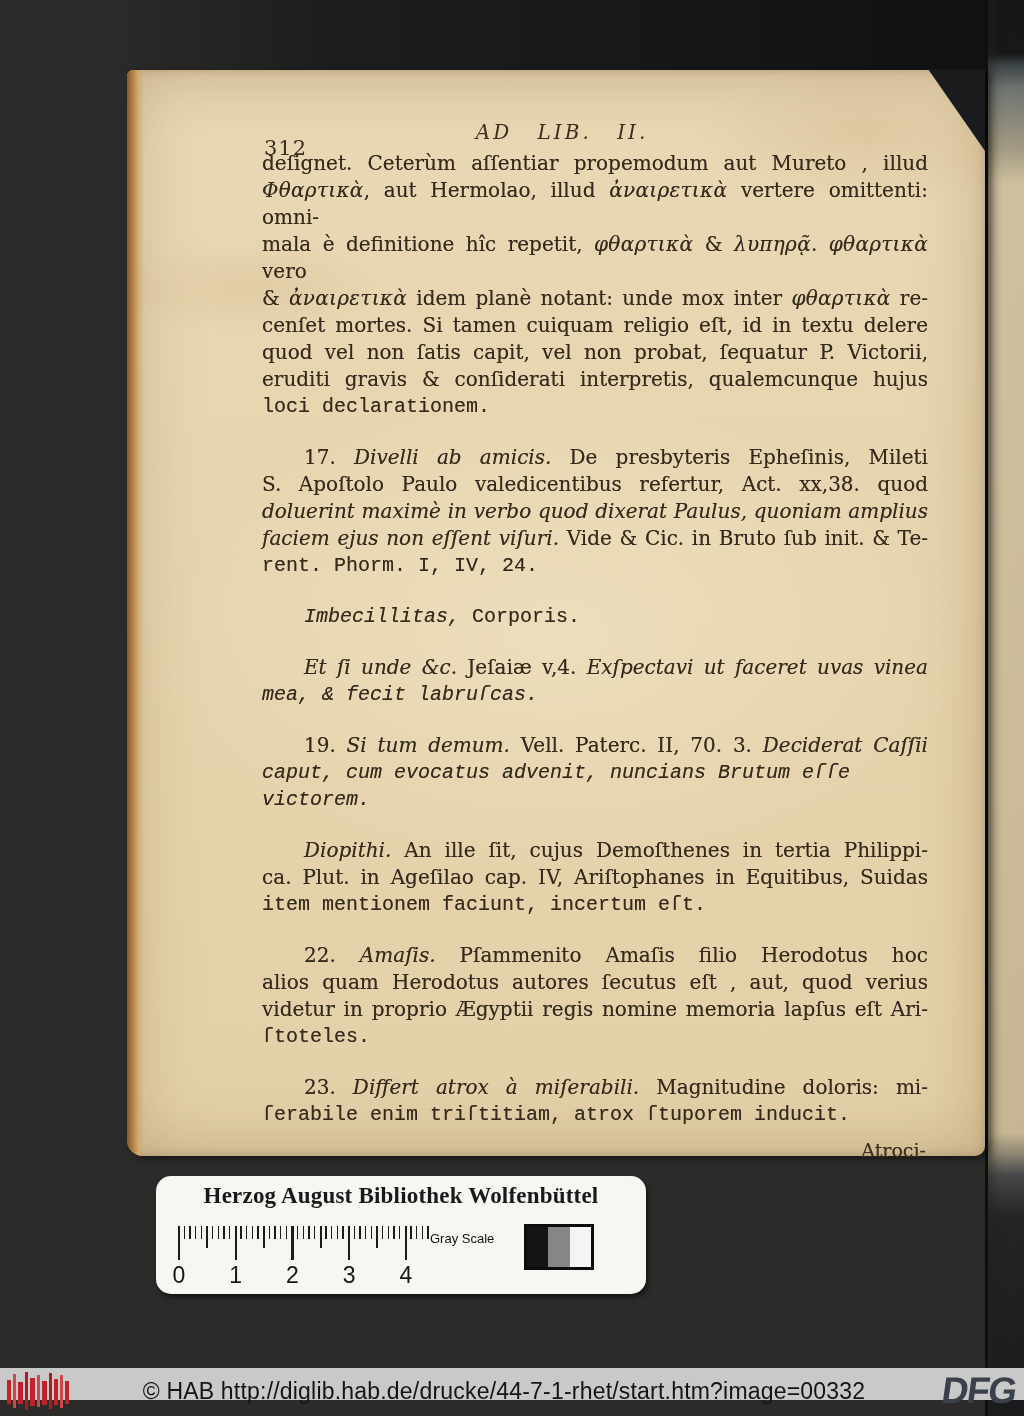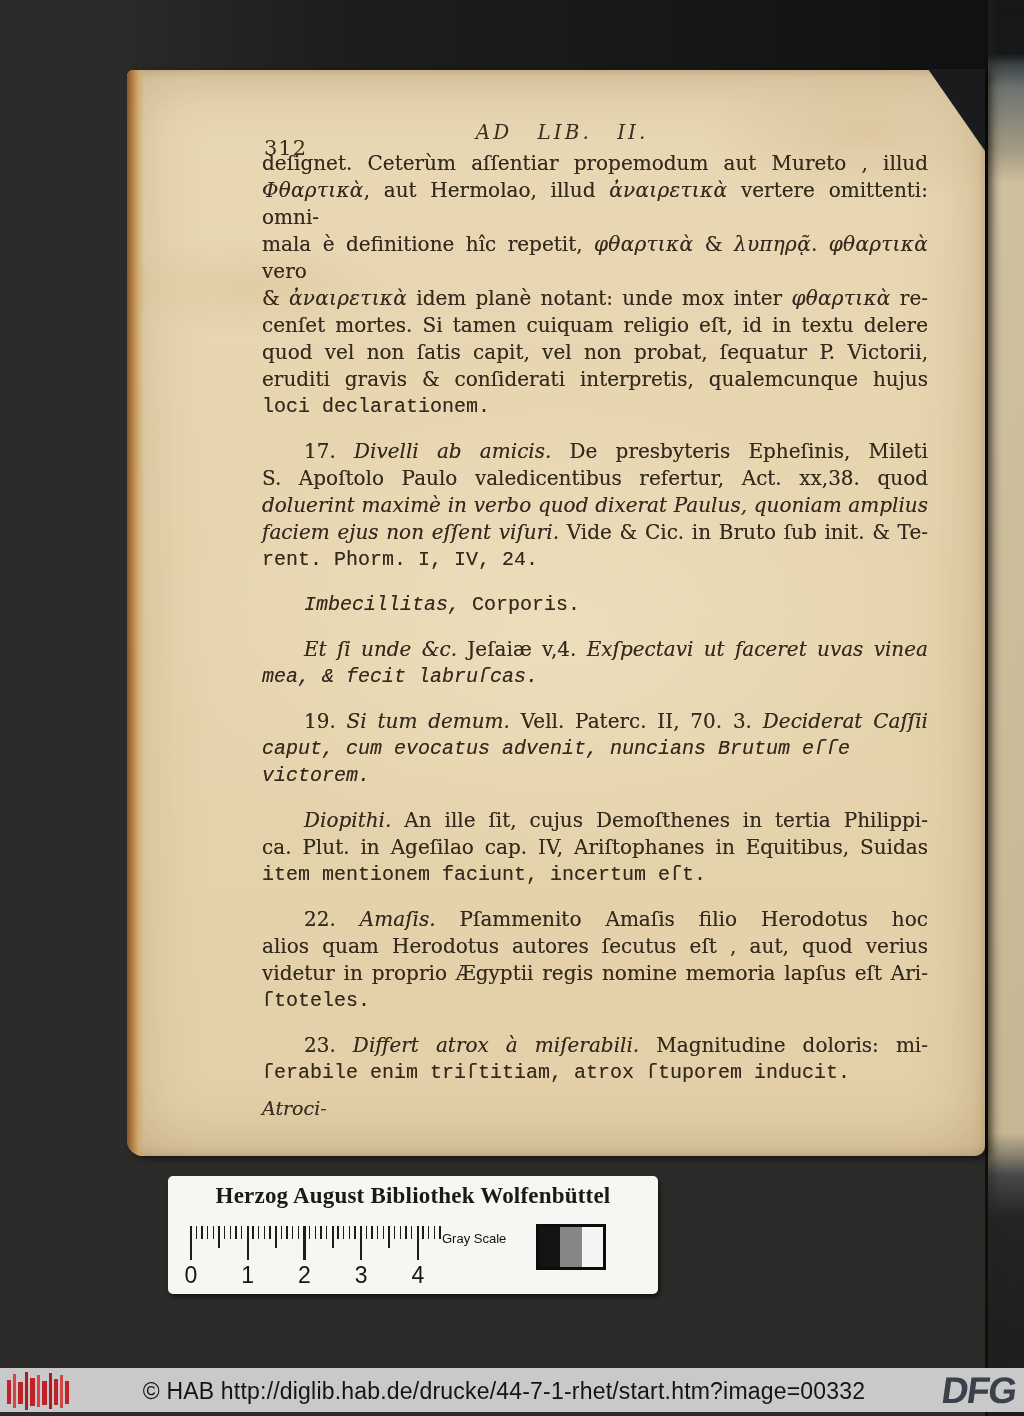--- a/index.html
+++ b/index.html
@@ -36,49 +36,49 @@
   
   #header-row{position:absolute;left:135px;top:50px;width:666px;height:28px;color:#392d1e;}
   #page-number{position:absolute;left:2px;top:16px;font-size:21px;letter-spacing:1px;text-align:center;}
   #page-header{position:absolute;left:300px;top:0;transform:translateX(-50%);
     font-style:italic;font-size:20px;letter-spacing:3px;word-spacing:16px;white-space:nowrap;}
   #text-block{position:absolute;left:135px;top:80px;width:666px;
     font-size:20px;line-height:27px;color:#33291c;
     text-shadow:0 0 .5px rgba(52,42,29,.55);}
   .tline{text-align:justify;text-align-last:justify;min-height:27px;}
   .tline.nojust{text-align:left;text-align-last:left;font-family:Liberation Mono, monospace;}
-  .tline.gap{margin-top:18px;}
+  .tline.gap{margin-top:24px;}
   .tline.indent{padding-left:42px;}
   .it{font-style:italic;}
   .gk{font-style:italic;letter-spacing:.3px;margin-top:19px;}
-  #catchword{margin-top:9px;font-style:italic;font-size:19px;
+  #catchword{margin-top:9px;text-align:right;font-size:19px;
     padding-right:2px;color:#3a2f20;}
   
-  #card{position:absolute;left:168px;top:1176px;width:490px;height:118px;
-    background:#f7f6f3;border-radius:5px;box-shadow:2px 3px 5px rgba(0,0,0,.55);
+  #card{position:absolute;left:156px;top:1176px;width:490px;height:118px;
+    background:#f7f6f3;border-radius:15px;box-shadow:2px 3px 5px rgba(0,0,0,.55);
     font-family:"Liberation Sans",sans-serif;color:#191919;}
   #card-title{position:absolute;left:0;right:0;top:7px;text-align:center;
     font-family:"Liberation Serif",serif;font-weight:700;font-size:23px;letter-spacing:.2px;}
   #ruler{position:absolute;left:22px;top:50px;width:250px;height:38px;}
   .tick{position:absolute;top:0;background:#1c1c1c;}
   .tick.mm{width:1.3px;height:13px;}
   .tick.half{width:1.8px;height:22px;}
   .tick.cm{width:2.4px;height:34px;}
   #ruler-numbers{position:absolute;left:22px;top:86px;width:260px;height:26px;}
   .rnum{position:absolute;top:0;width:22px;margin-left:-11px;text-align:center;
     font-size:23px;color:#161616;}
   #grayscale-label{position:absolute;left:274px;top:55px;font-size:13px;color:#111;}
   #grayscale-box{position:absolute;left:368px;top:48px;width:64px;height:40px;
     border:3px solid #0c0c0c;display:flex;background:#fff;}
   .gs-cell{flex:1;}
   .gs-black{background:#141414;}
   .gs-gray{background:#868686;}
   .gs-white{background:#f4f4f4;}
   
-  #footer{position:absolute;left:0;top:1368px;width:1024px;height:44px;background:#c9c9c9;
+  #footer{position:absolute;left:0;top:1368px;width:1024px;height:32px;background:#c9c9c9;
     font-family:"Liberation Sans",sans-serif;}
   #hab-barcode{position:absolute;left:6px;top:4px;}
   #footer-url{position:absolute;left:92px;right:108px;top:10px;text-align:center;
     font-size:23px;color:#141414;letter-spacing:.2px;white-space:nowrap;}
   #dfg-logo{position:absolute;right:8px;top:2px;font-weight:800;font-size:37px;
     color:#3a414b;transform:skew(-8deg);letter-spacing:-1.5px;}
 </style>
 </head>
 <body>
 

